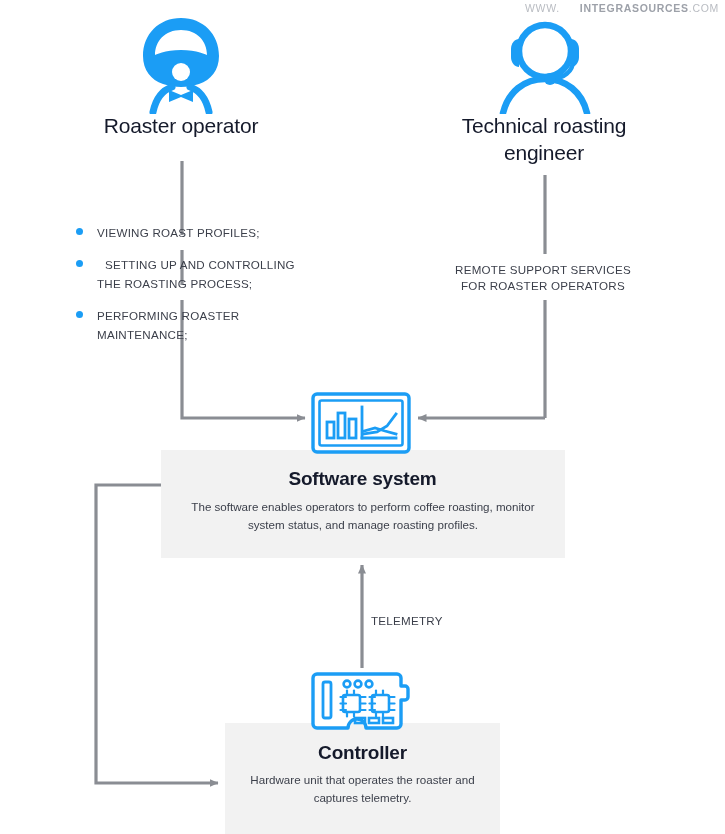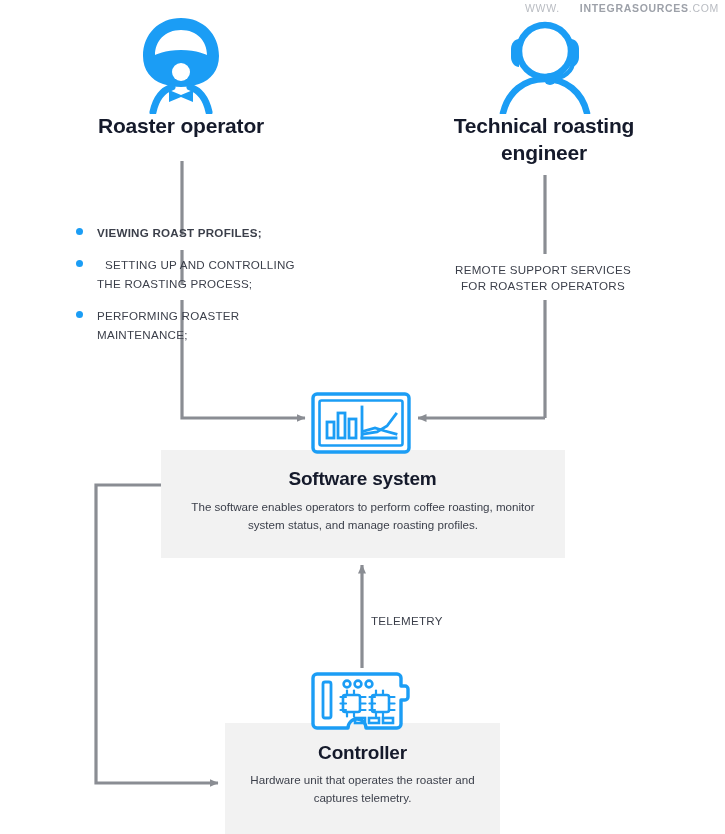--- a/index.html
+++ b/index.html
@@ -29,21 +29,21 @@
   
   .icon-box{position:absolute;}
   #icon-operator{left:129px;top:14px;width:104px;height:100px;}
   #icon-support{left:495px;top:16px;width:100px;height:98px;}
   #icon-software{left:311px;top:392px;width:100px;height:62px;}
   #icon-controller{left:311px;top:668px;width:100px;height:66px;}
 
   
   .actor-title{
     position:absolute;text-align:center;
-    font-size:21px;font-weight:700;color:#151a2b;
+    font-size:21px;font-weight:400;color:#151a2b;
     letter-spacing:-.2px;line-height:1.28;
   }
   #title-operator{left:31px;top:113px;width:300px;}
   #title-support{left:394px;top:113px;width:300px;}
 
   .node-title{
     position:absolute;text-align:center;width:100%;
     font-size:19px;font-weight:700;color:#151a2b;letter-spacing:-.2px;
   }
   #title-software{top:468px;}
@@ -196,21 +196,21 @@
     </svg>
   </div>
 
   <div class="actor-title" id="title-operator">Roaster operator</div>
   <div class="actor-title" id="title-support" style="white-space:pre-line;">Technical roasting
 engineer</div>
 
   <div id="op-list">
     <div class="bullet-row">
       <span class="bullet-dot"></span>
-      <span class="bullet-text" style="white-space:pre-line;font-weight:bold;">Viewing roast profiles;</span>
+      <span class="bullet-text" style="white-space:pre-line;">Viewing roast profiles;</span>
     </div>
     <div class="bullet-row">
       <span class="bullet-dot"></span>
       <span class="bullet-text" style="white-space:pre-line;margin-left:8px;">Setting up and controlling
 the roasting process;</span>
     </div>
     <div class="bullet-row">
       <span class="bullet-dot"></span>
       <span class="bullet-text" style="white-space:pre-line;">Performing roaster
 maintenance;</span>

